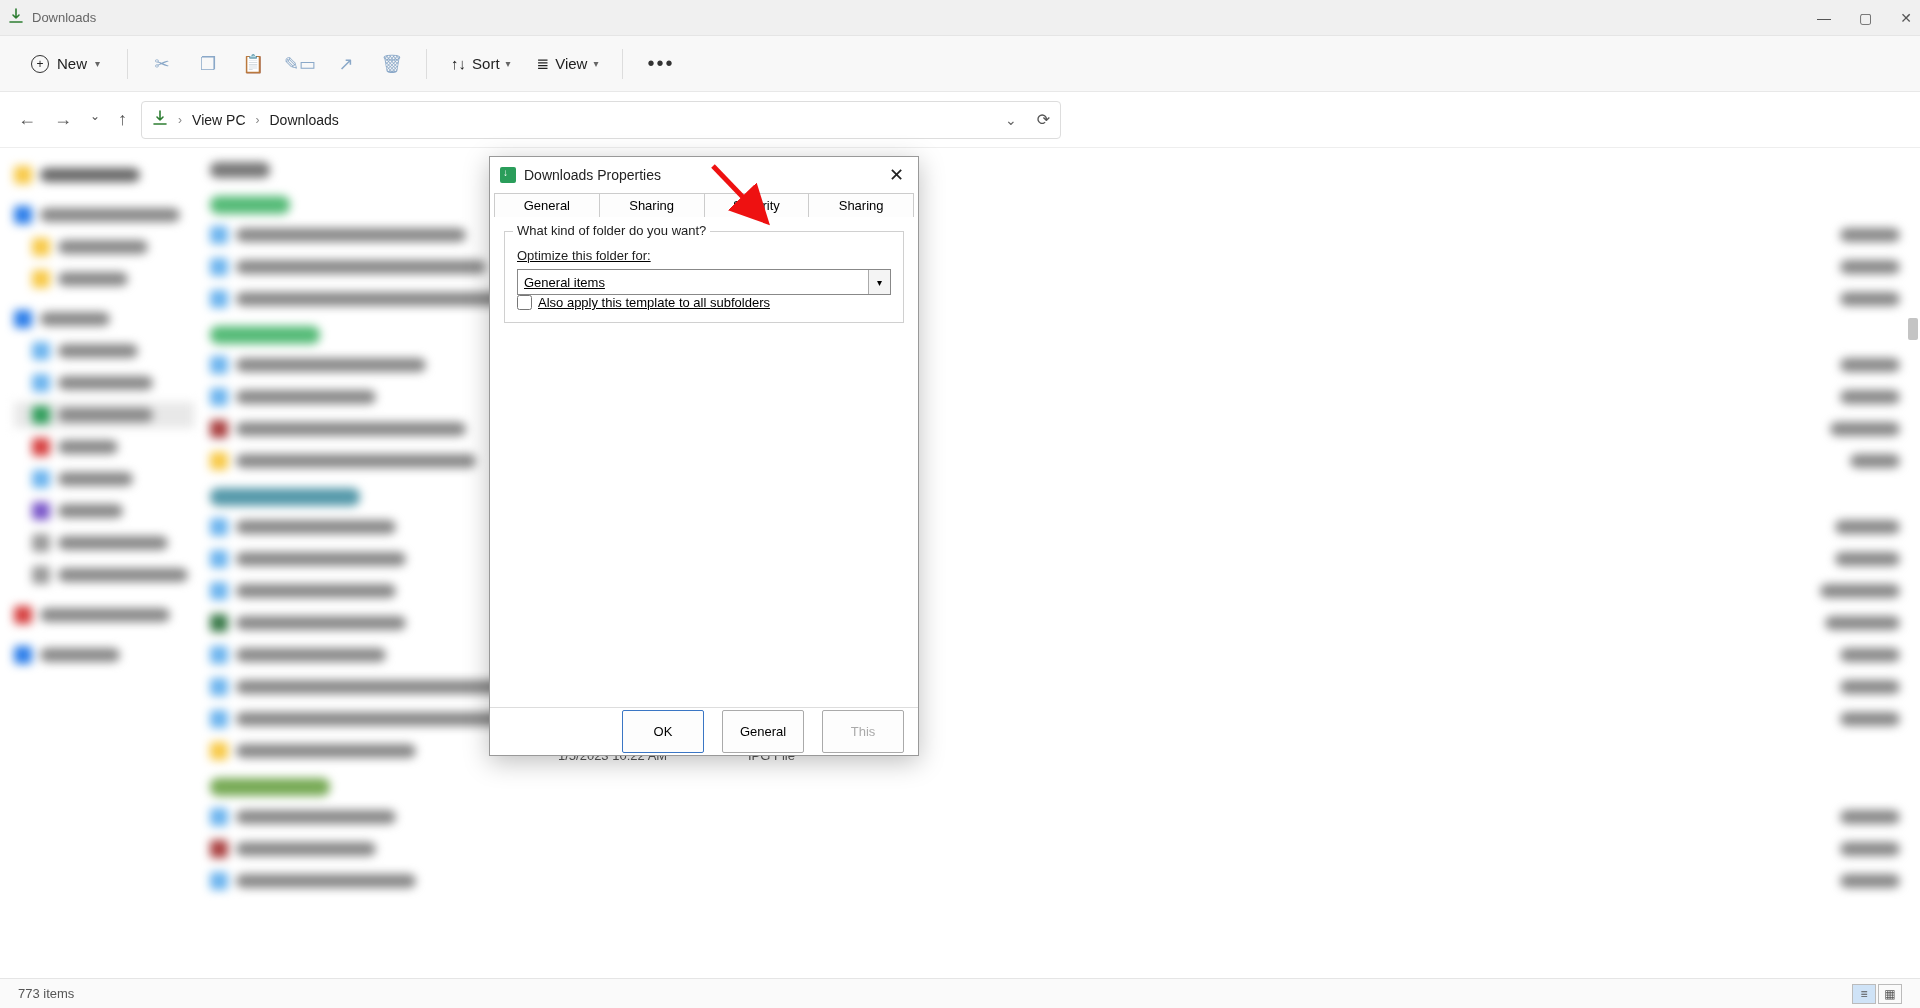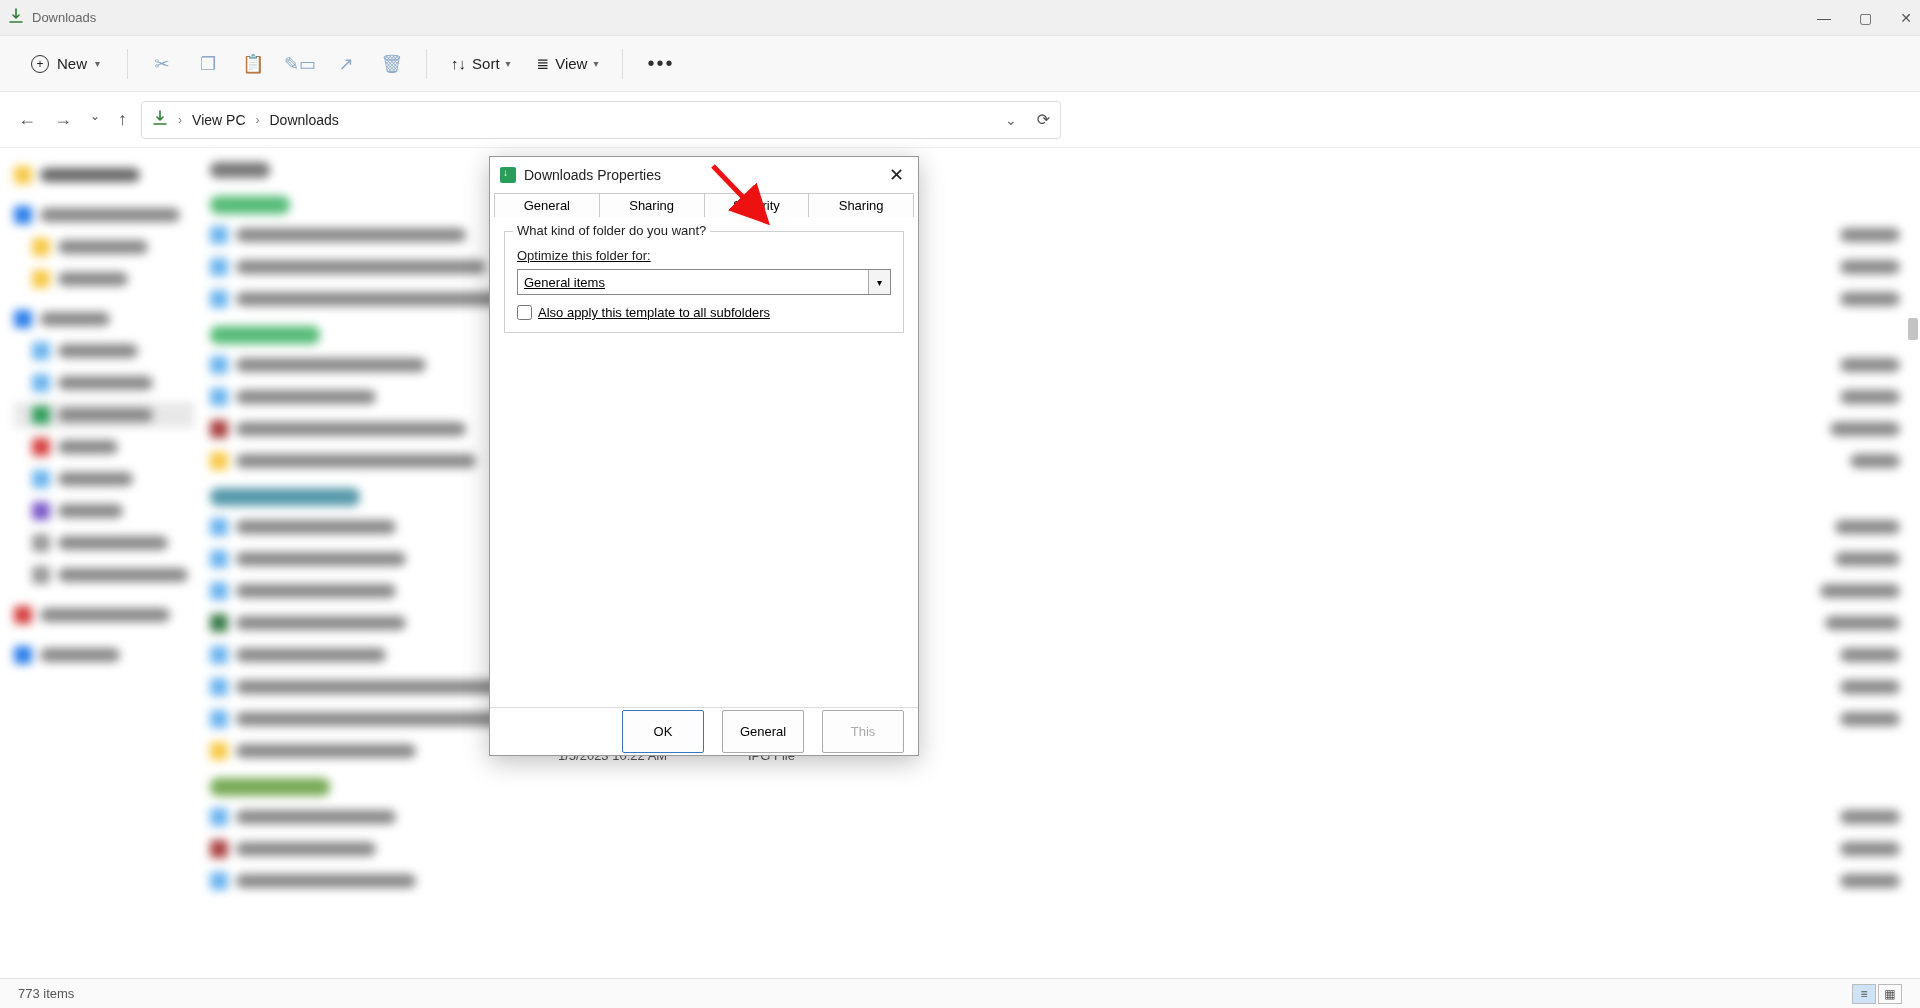--- a/index.html
+++ b/index.html
@@ -70,21 +70,21 @@
 .tab.active { background: #fff; position: relative; }
 
 .highlight-red { outline: 3px solid #e11; outline-offset: -2px; }
 
 .tab-content { flex: 1; padding: 14px 14px 0; text-decoration: underline; }
 .group-box { border: 1px solid #d0d0d0; margin-bottom: 14px; position: relative; padding: 16px 12px 12px; }
 .group-box .legend { position: absolute; top: -9px; left: 8px; background: #fff; padding: 0 4px; font-size: 13px; color: #222; }
 .lbl { font-size: 13px; color: #222; margin-bottom: 6px; }
 .select { width: 100%; height: 26px; border: 1px solid #888; background: #fff; display: flex; align-items: center; padding: 0 6px; font-size: 13px; position: relative; cursor: pointer; }
 .select .caret { position: absolute; right: 0; top: 0; width: 22px; height: 100%; border-left: 1px solid #aaa; display: flex; align-items: center; justify-content: center; font-size: 10px; background: #f4f4f4; }
-.check-row { display: flex; align-items: center; gap: 6px; margin-top: 10px; font-size: 13px; }
+.check-row { display: flex; align-items: center; gap: 6px; font-size: 13px; }
 .check-row input { width: 15px; height: 15px; }
 
 .btn { display: inline-block; padding: 3px 14px; font-size: 13px; border: 1px solid #aaa; background: #fdfdfd; cursor: pointer; border-radius: 2px; }
 .btn.primary { border: 1px solid #3a76c4; }
 .btn + .btn { margin-left: 8px; }
 
 .dlg-footer { height: 48px; border-top: 1px solid #ddd; display: flex; align-items: center; justify-content: flex-end; padding: 0 14px; gap: 10px; }
 .dlg-footer .btn { min-width: 82px; text-align: center; padding: 13px 0; }
 .dlg-footer .btn.disabled { color: #aaa; }
 

